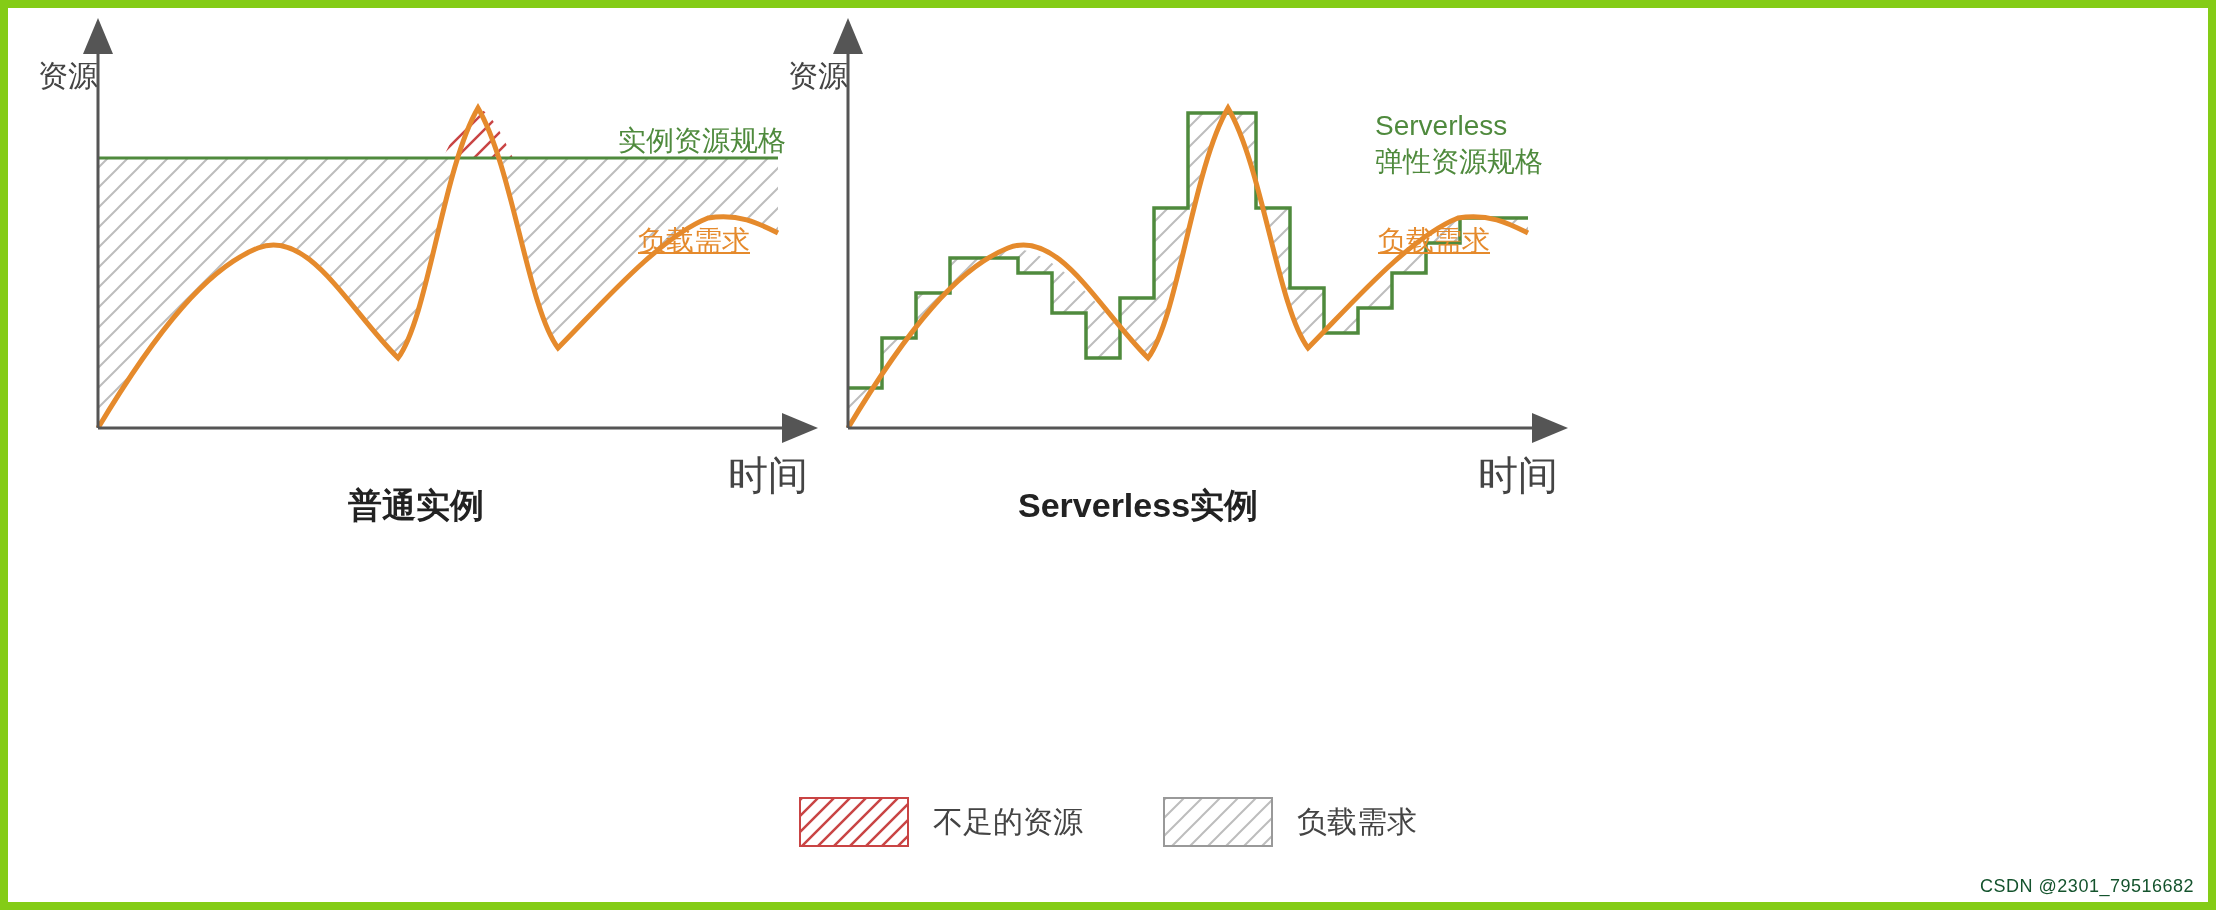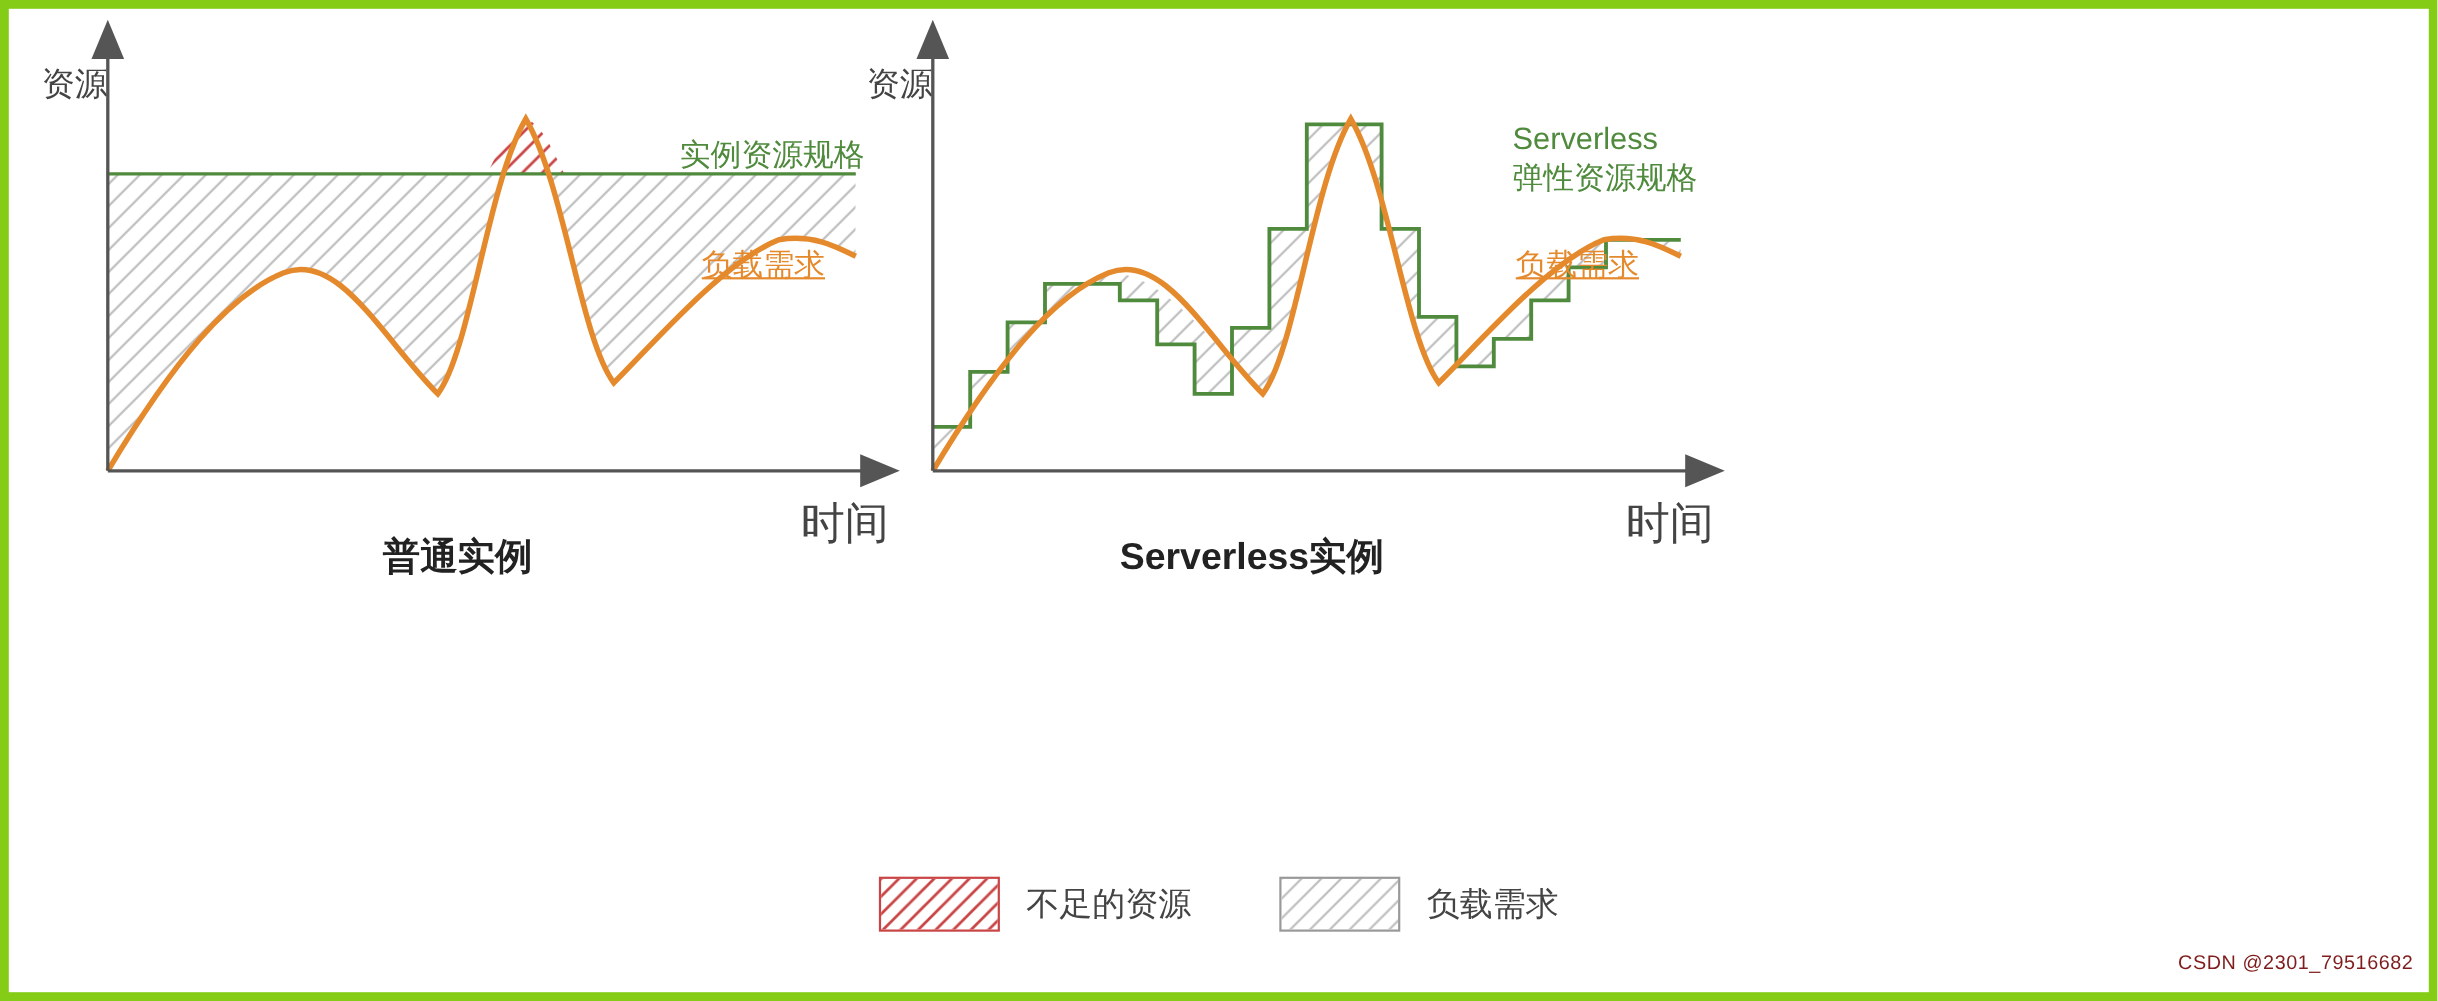--- a/index.html
+++ b/index.html
@@ -67,23 +67,23 @@
     height: 50px;
     border: 2px solid;
     position: relative;
     overflow: hidden;
   }
   .swatch-red { border-color: #c94444; }
   .swatch-gray { border-color: #999; }
   .watermark {
     position: absolute;
     right: 14px;
-    bottom: 16px;
+    bottom: 5px;
     font-size: 18px;
-    color: #7f1d1d;
+    color: #14532d;
     letter-spacing: 0.5px;
   }
   svg { overflow: visible; }
 </style>
 </head>
 <body>
 
 <div class="container">
 
   <div class="axis-label-y" style="left:30px; top:48px;">资源</div>

